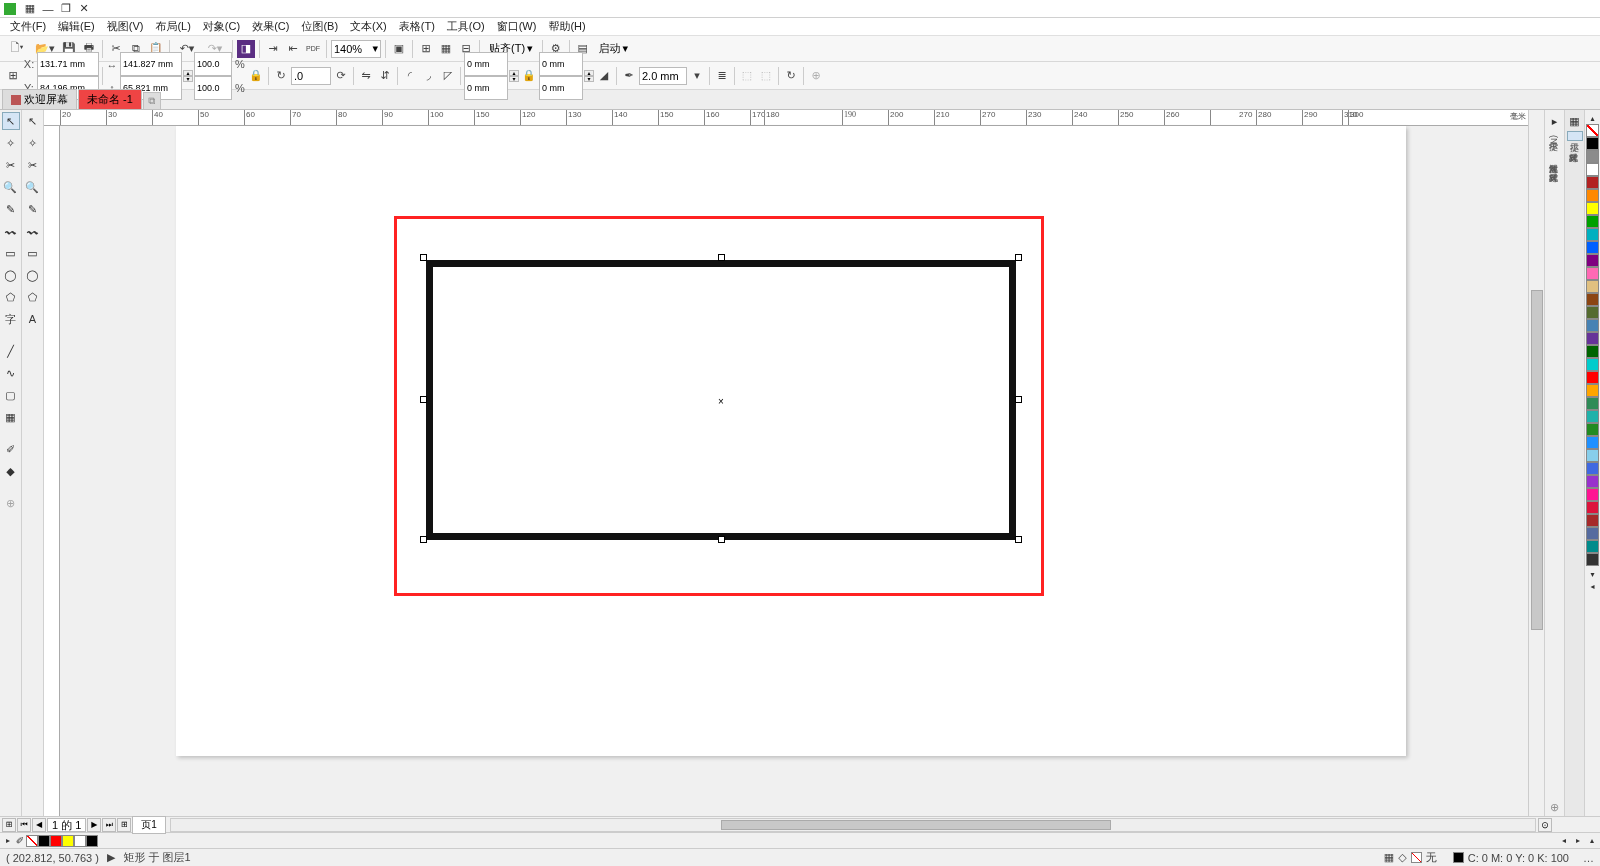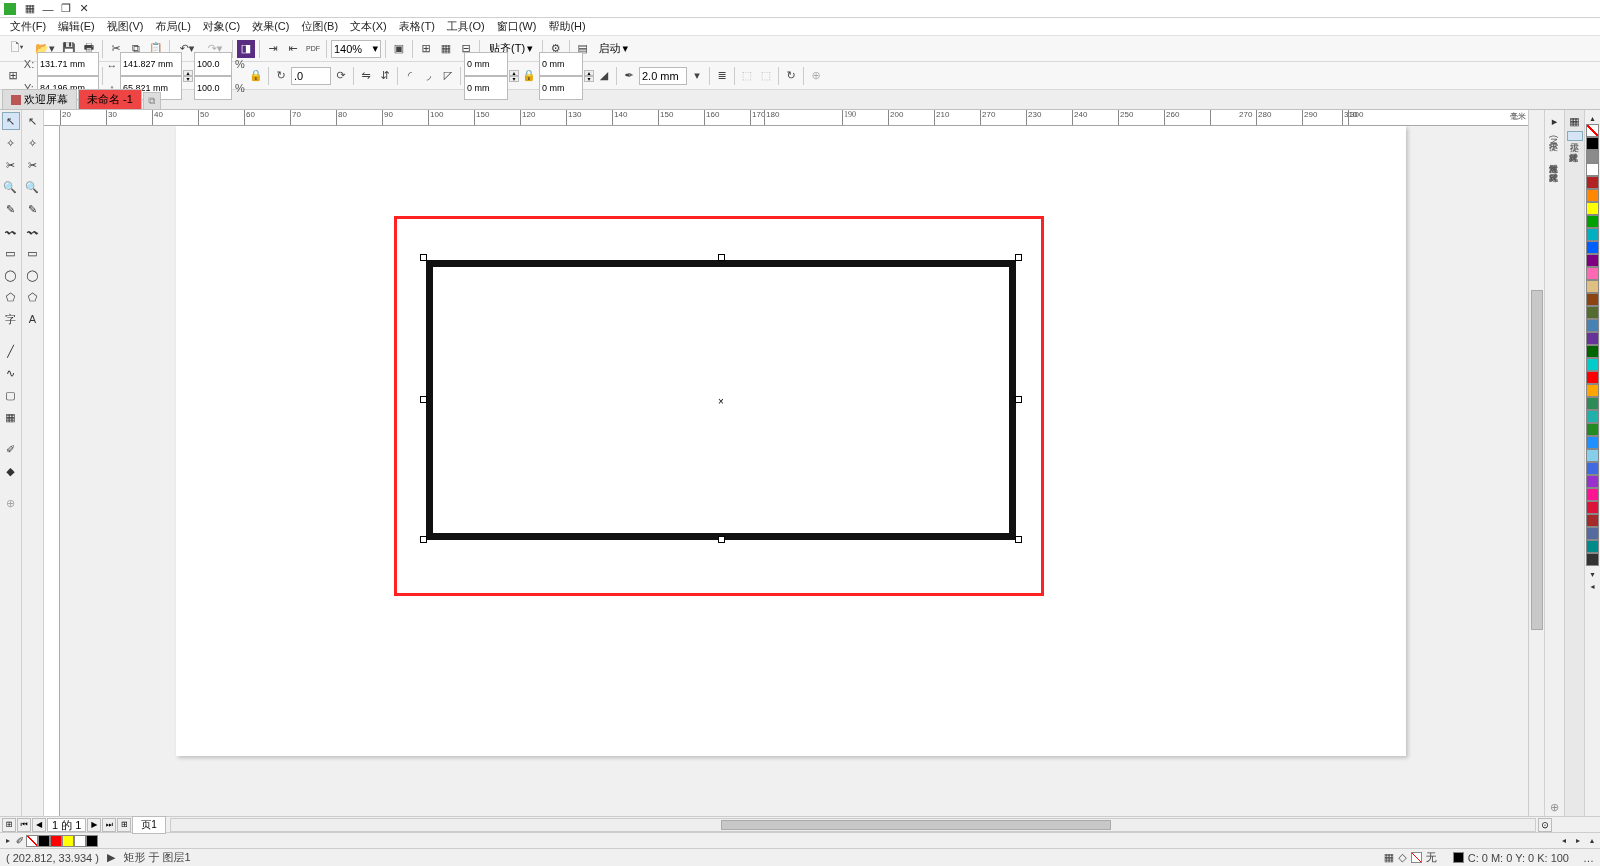--- a/index.html
+++ b/index.html
@@ -413,21 +413,21 @@
     </div>
   <div style="margin-left:auto;display:flex;gap:2px">
     <div class="tool" style="width:12px;height:12px;font-size:8px">◂</div>
     <div class="tool" style="width:12px;height:12px;font-size:8px">▸</div>
     <div class="tool" style="width:12px;height:12px;font-size:8px">▴</div>
   </div>
 </div>
 
 <div class="statusbar">
   <div class="sl">
-    <span>( 202.812, 33.934 )</span>
+    <span>( 202.812, 50.763 )</span>
     <span>▶</span>
     <span>矩形 于 图层1</span>
   </div>
   <div class="sr">
     <span>▦</span>
     <span>◇</span>
     <span class="noswatch" style="width:11px;height:11px"></span>
     <span>无</span>
     <span style="width:8px"></span>
     <span class="swatch" style="width:11px;height:11px;background:#000"></span>

